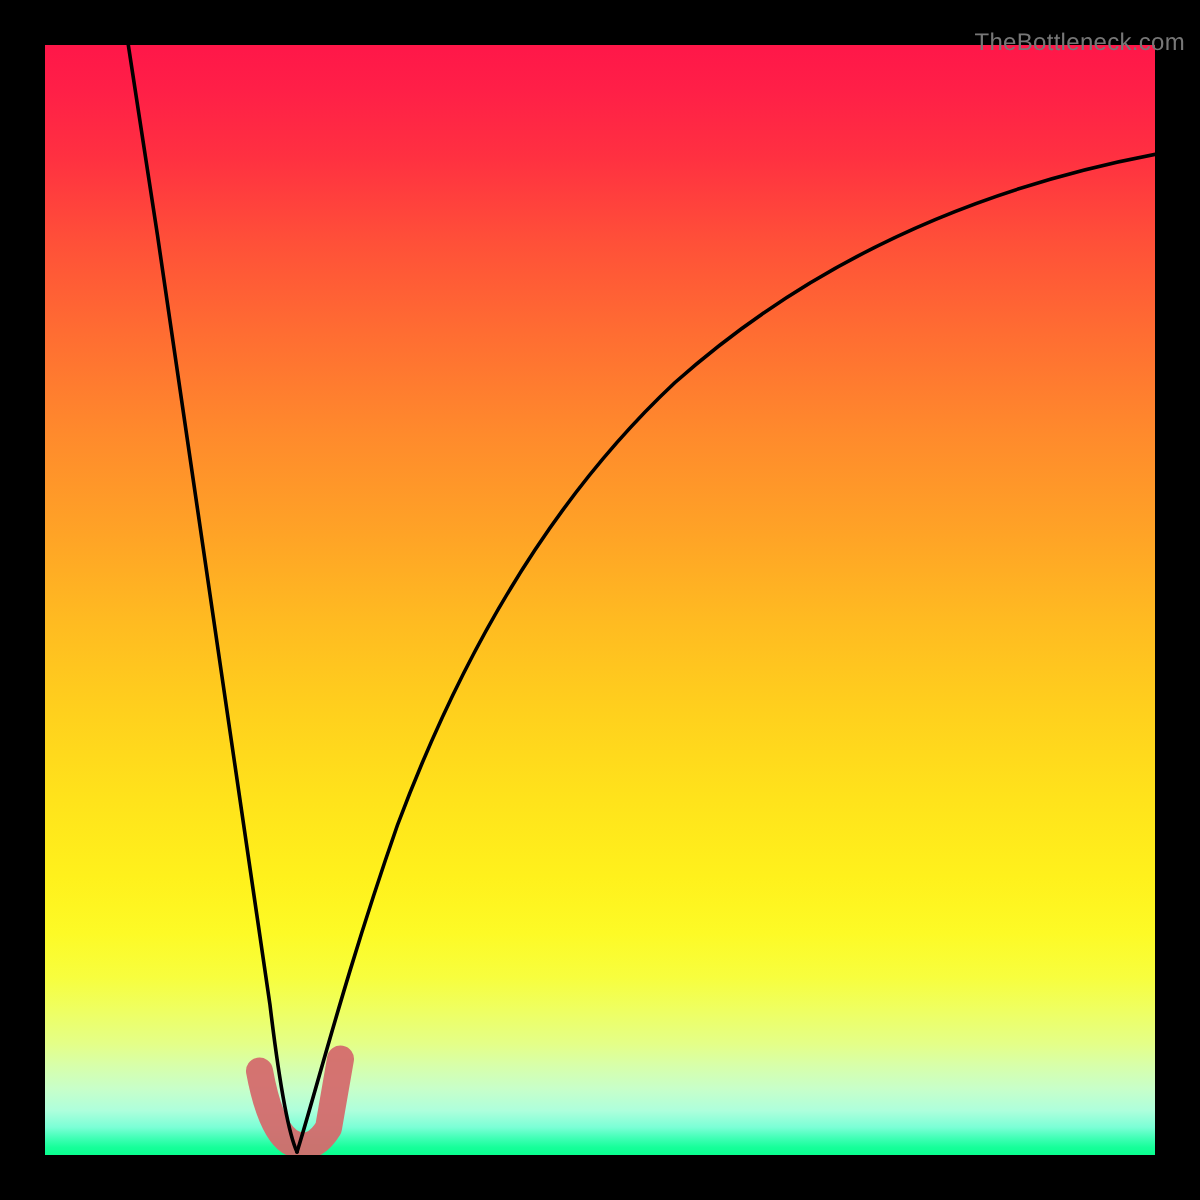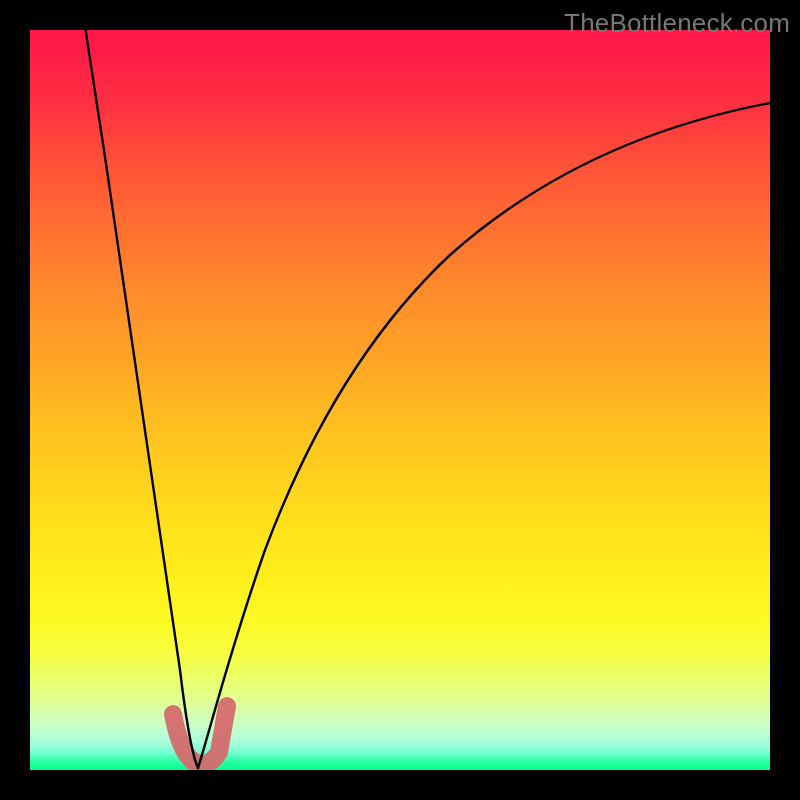--- a/index.html
+++ b/index.html
@@ -69,24 +69,24 @@
   .curve path.marker {
     fill: none;
     stroke: #d46b6d;
     stroke-width: 18;
     stroke-linecap: round;
     stroke-linejoin: round;
     opacity: 0.95;
   }
   .watermark {
     position: absolute;
-    top: 8px;
+    top: 20px;
     right: 10px;
     color: #777;
-    font-size: 26px;
+    font-size: 16px;
     font-weight: 500;
     letter-spacing: 0.2px;
     user-select: none;
   }
 </style>
 </head>
 <body>
 
 <div class="frame">
   <div class="plot">

